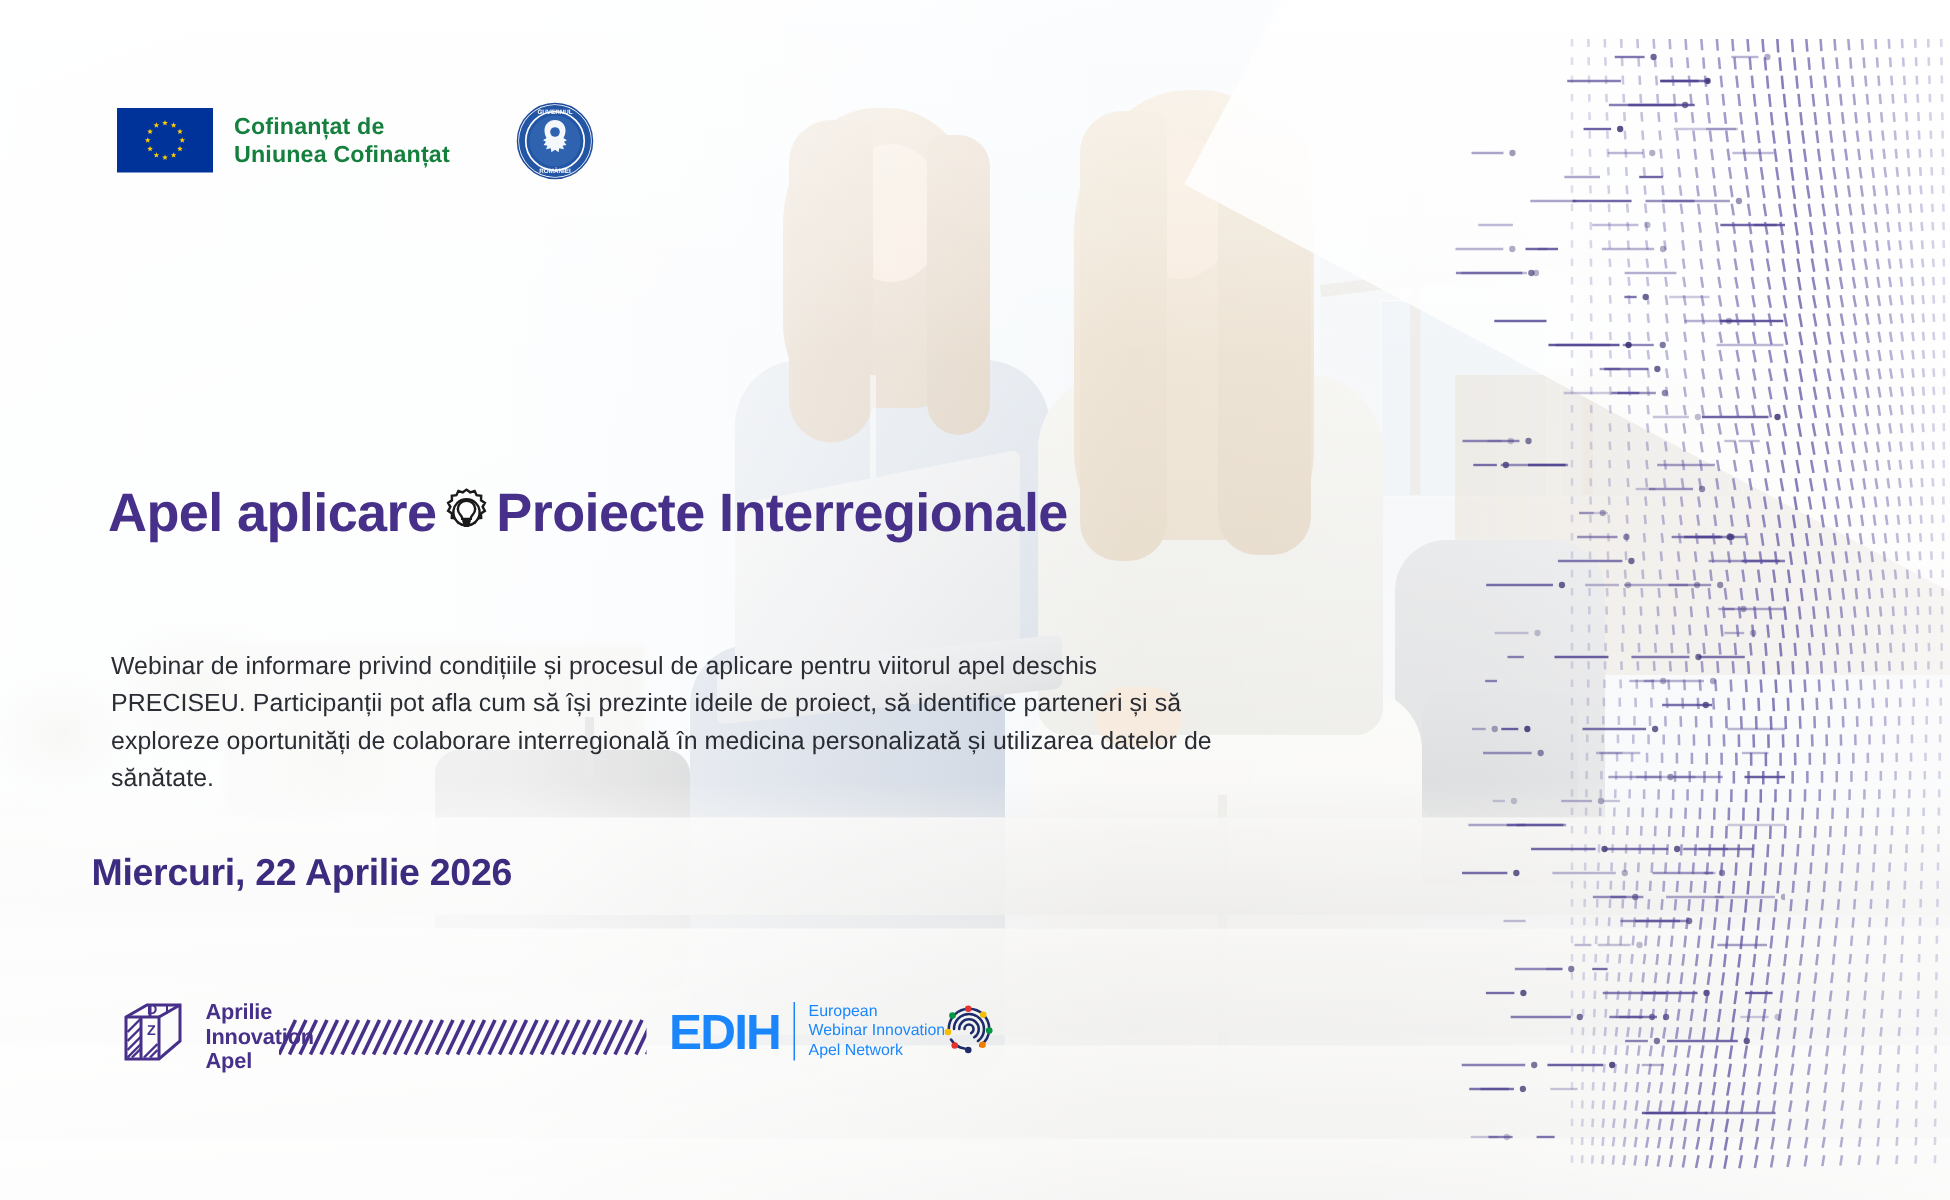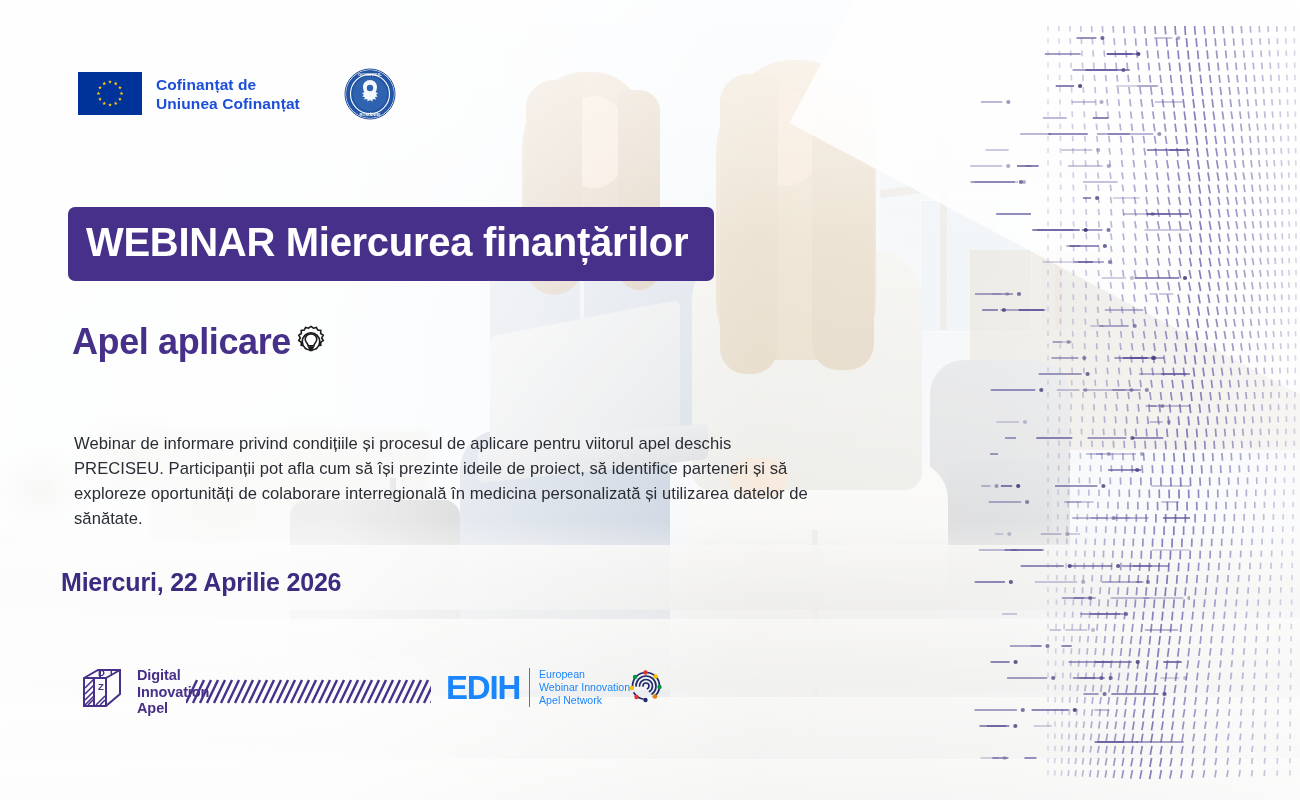--- a/index.html
+++ b/index.html
@@ -295,21 +295,21 @@
     gap: 14px;
   }
   .eu-flag {
     width: 64px;
     height: 43px;
     background: #003399;
     position: relative;
     flex: 0 0 auto;
   }
   .eu-text {
-    color: #1d4ed8;
+    color: #15803d;
     font-weight: bold;
     font-size: 15.5px;
     line-height: 19px;
     letter-spacing: .1px;
   }
 
   .ro-seal {
     position: absolute;
     left: 344px;
     top: 68px;
@@ -2399,36 +2399,34 @@
       <circle cx="26" cy="26" r="17" fill="#2f63b0"></circle>
       <path d="M26 12 c-4 0-7 3-7 7 0 3 1.4 5 1.4 5 l-2.4 1.5 2 1 -1.6 2.2 2.6 .4 -1 2.4 3.2-.6 .4 2.6 2.4-1.6 2.4 1.6 .4-2.6 3.2 .6 -1-2.4 2.6-.4 -1.6-2.2 2-1 -2.4-1.5 s1.4-2 1.4-5 c0-4-3-7-7-7z" fill="#ffffff" opacity=".95"></path>
       <circle cx="26" cy="20" r="3.2" fill="#2f63b0"></circle>
       <g fill="#ffffff" font-family="'Liberation Sans', sans-serif" font-size="4.2" font-weight="bold">
         <text x="26" y="8.3" text-anchor="middle">GUVERNUL</text>
         <text x="26" y="47.5" text-anchor="middle">ROMÂNIEI</text>
       </g>
     </svg>
   </div>
 
-  <div class="title-banner">
-    <h1>WEBINAR Miercurea finanțărilor</h1>
-  </div>
 
   <div class="subtitle">
     <span>Apel aplicare</span>
     <span class="gear-idea-icon">
       <svg viewBox="0 0 40 40" width="38" height="38">
         <g fill="none" stroke="#1a1a1a" stroke-width="1.7">
           <path d="M20 3.6 l2.6 1.9 3.1-.9 1.4 2.9 3.2 .4 -.1 3.2 2.7 1.8 -1.6 2.8 1.6 2.8 -2.7 1.8 .1 3.2 -3.2 .4 -1.4 2.9 -3.1-.9 -2.6 1.9 -2.6-1.9 -3.1 .9 -1.4-2.9 -3.2-.4 .1-3.2 -2.7-1.8 1.6-2.8 -1.6-2.8 2.7-1.8 -.1-3.2 3.2-.4 1.4-2.9 3.1 .9z"></path>
           <circle cx="20" cy="19.5" r="9.2" fill="#ffffff"></circle>
           <path d="M20 11.4 c-3.4 0-6.1 2.6-6.1 5.8 0 2.3 1.3 3.5 2.2 4.6 .6 .8 .9 1.4 .9 2.3 h6 c0-.9 .3-1.5 .9-2.3 .9-1.1 2.2-2.3 2.2-4.6 0-3.2-2.7-5.8-6.1-5.8z"></path>
           <path d="M17 25.6 h6 M17.5 27.3 h5 M18.3 29 h3.4"></path>
         </g>
       </svg>
     </span>
+    <span>Proiecte Interregionale</span>
   </div>
 
   <p class="lead">Webinar de informare privind condițiile și procesul de aplicare pentru viitorul apel deschis PRECISEU. Participanții pot afla cum să își prezinte ideile de proiect, să identifice parteneri și să exploreze oportunități de colaborare interregională în medicina personalizată și utilizarea datelor de sănătate.</p>
 
   <div class="date-line">Miercuri, 22 Aprilie 2026</div>
 
   <div class="footer-bar">
 
     <div class="diz-logo">
       <svg width="56" height="56" viewBox="0 0 56 56">
@@ -2447,21 +2445,21 @@
           <path d="M24 41 L33 32"></path>
             <path d="M28 41 L33 36"></path>
         </g>
         <g fill="#473089" font-family="'Liberation Sans', sans-serif" font-size="9.5" font-weight="bold">
           <text x="26" y="12">D</text>
           <text x="38" y="12">I</text>
           <text x="26" y="26">Z</text>
         </g>
       </svg>
       <div class="diz-text">
-        <div>Digital</div>
+        <div>Aprilie</div>
         <div>Innovation</div>
         <div>Apel</div>
       </div>
     </div>
 
     <svg class="stripes" viewBox="0 0 245 28">
       <g id="stripegroup" stroke="#473089" stroke-width="2.4">
           <line x1="0" y1="26" x2="11" y2="3"></line>
           <line x1="7" y1="26" x2="18" y2="3"></line>
           <line x1="14" y1="26" x2="25" y2="3"></line>

